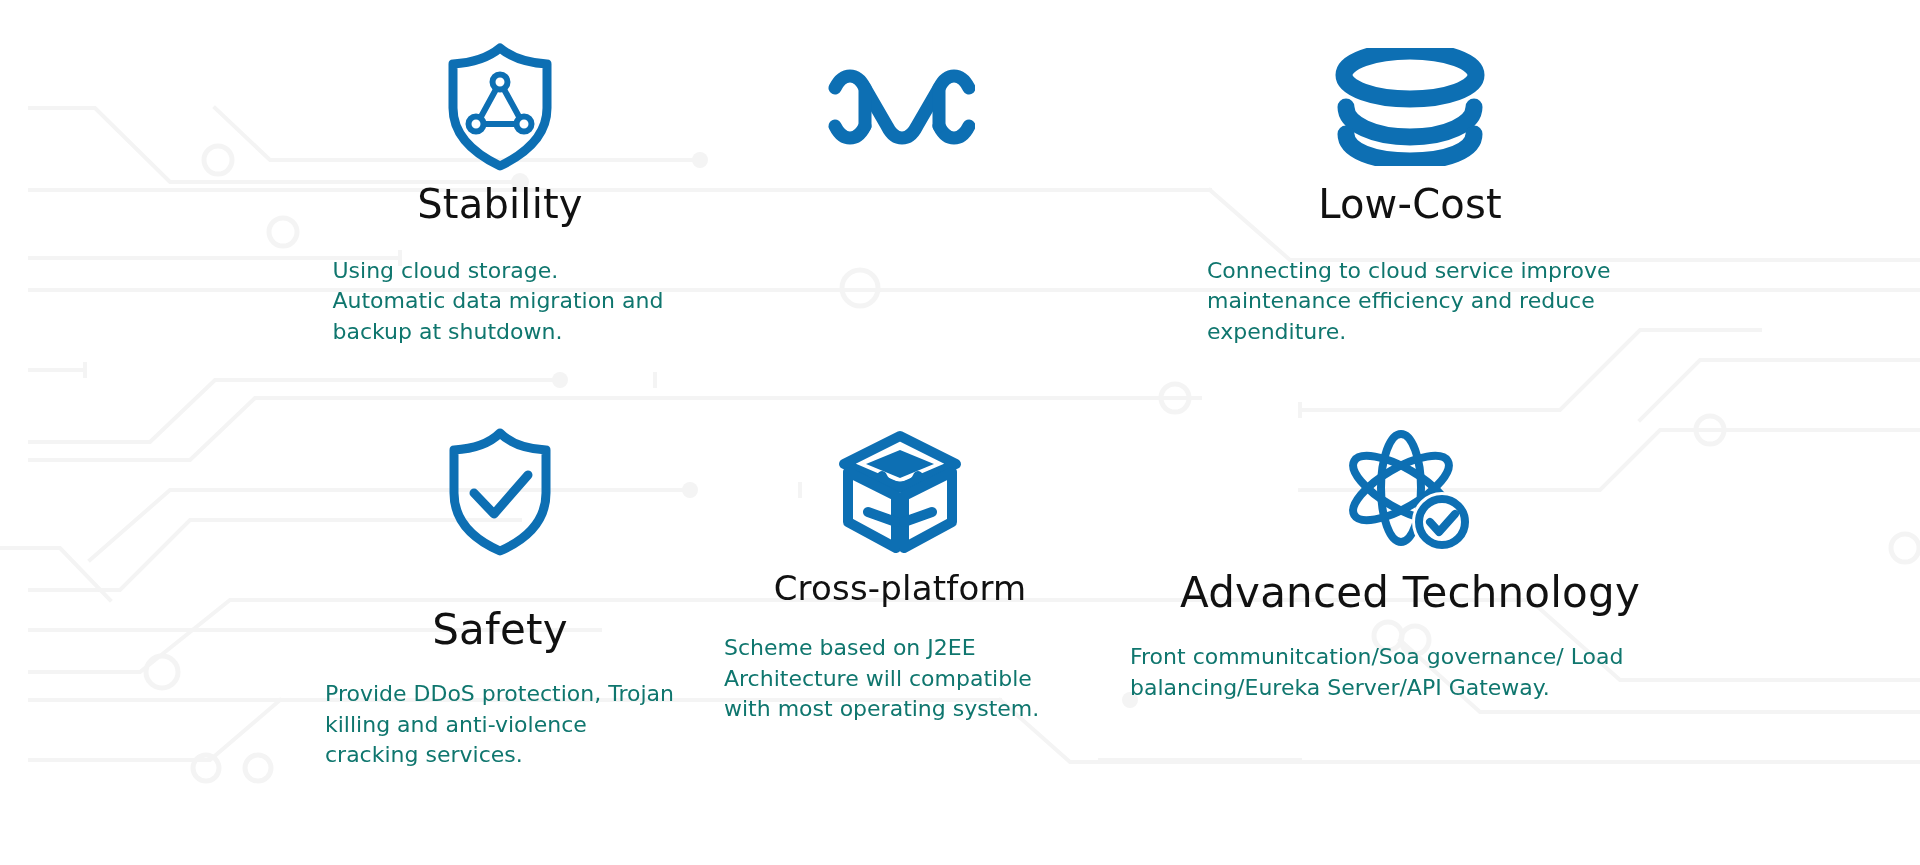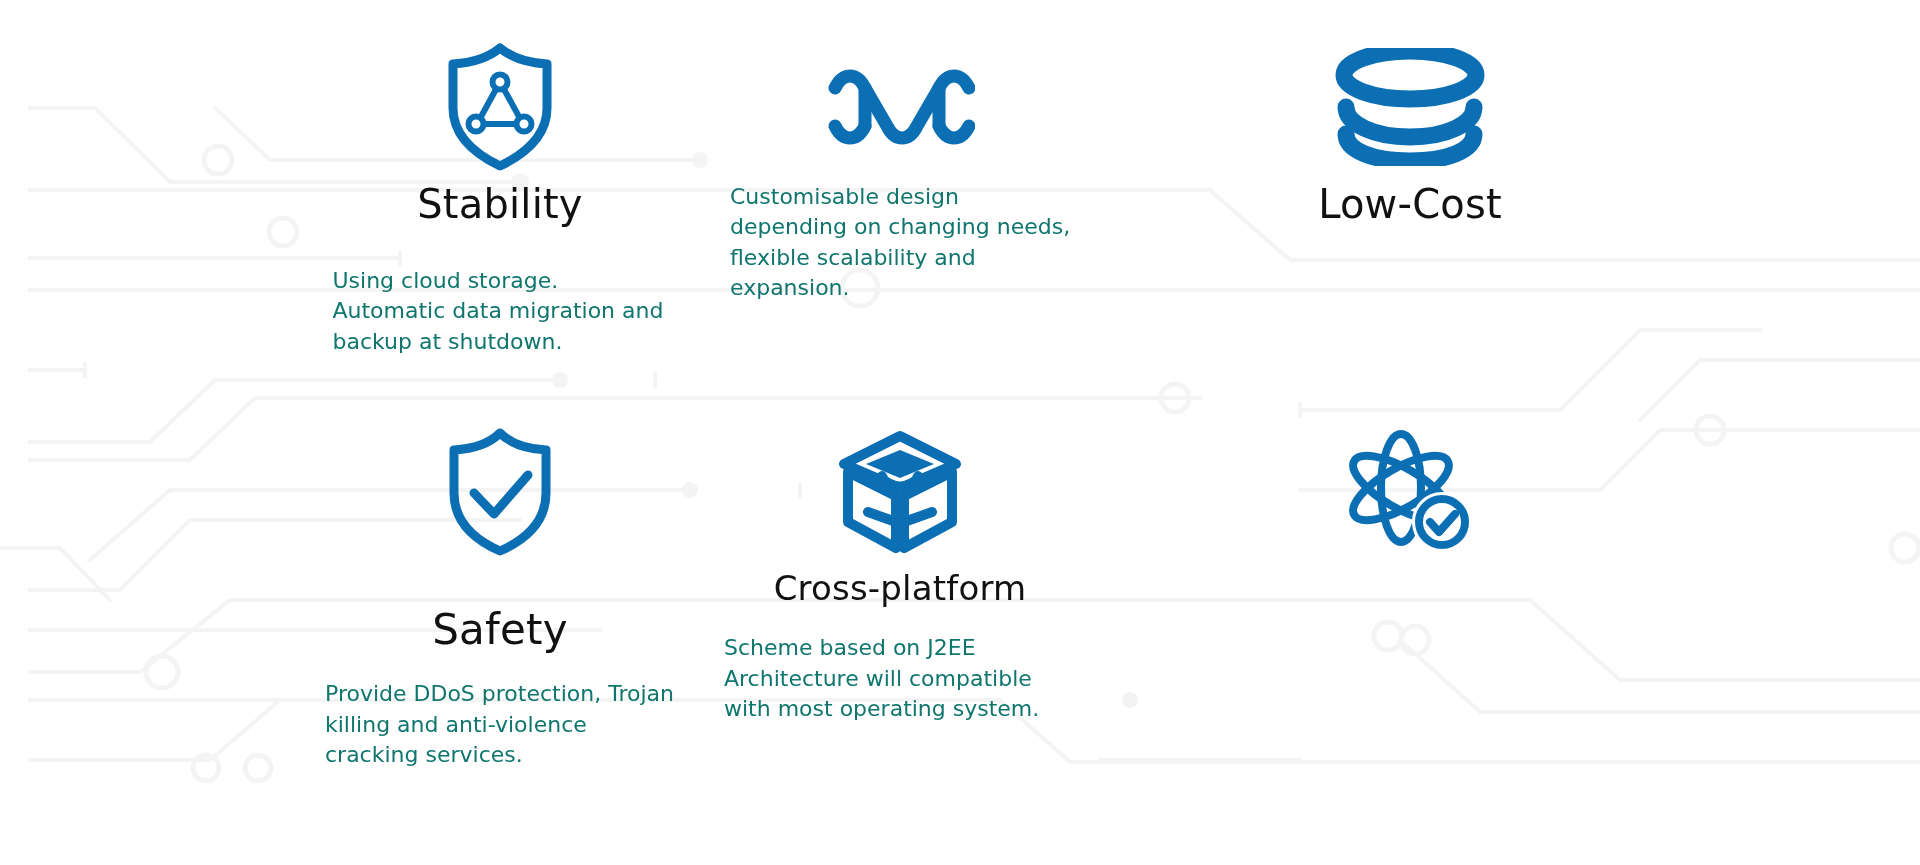--- a/index.html
+++ b/index.html
@@ -59,21 +59,21 @@
   .feature-icon svg { display: block; }
 
   .feature-title {
     font-size: 40px;
     font-weight: 400;
     color: #111111;
     letter-spacing: 0.2px;
     line-height: 1.1;
     text-align: center;
     white-space: nowrap;
-    margin-bottom: 40px;
+    margin-bottom: 30px;
   }
 
   .feature-desc {
     font-size: 22px;
     line-height: 1.38;
     color: #0f766e;
     font-weight: 400;
     width: 340px;
     text-align: left;
   }
@@ -184,32 +184,32 @@
       <svg width="150" height="90" viewBox="0 0 150 90" xmlns="http://www.w3.org/2000/svg">
         <g fill="none" stroke="#0D6FB3" stroke-width="13" stroke-linecap="round" stroke-linejoin="round">
           <path d="M10 26 C18 10 32 10 40 26 L62 64 C70 80 84 80 92 64 L114 26 C122 10 136 10 144 26"></path>
           <path d="M40 64 C32 80 18 80 10 64"></path>
           <path d="M144 64 C136 80 122 80 114 64"></path>
           <path d="M40 26 L40 64"></path>
           <path d="M114 26 L114 64"></path>
         </g>
       </svg>
     </div>
-    <div class="feature-desc">Customisable design depending on changing needs, flexible scalability and expansion.</div>
   </div>
 
   <div class="feature-card card-lowcost">
     <div class="feature-icon">
       <svg width="150" height="118" viewBox="0 0 150 118" xmlns="http://www.w3.org/2000/svg">
         <ellipse cx="75" cy="27" rx="66" ry="24" fill="none" stroke="#0D6FB3" stroke-width="17"></ellipse>
         <path d="M11 59 C11 76 39 89 75 89 C111 89 139 76 139 59" fill="none" stroke="#0D6FB3" stroke-width="17" stroke-linecap="round"></path>
         <path d="M11 86 C11 103 39 113 75 113 C111 113 139 103 139 86" fill="none" stroke="#0D6FB3" stroke-width="17" stroke-linecap="round"></path>
       </svg>
     </div>
     <div class="feature-title">Low-Cost</div>
+    <div class="feature-desc">Connecting to cloud service improve maintenance efficiency and reduce expenditure.</div>
   </div>
 
   <div class="feature-card card-safety row2">
     <div class="feature-icon">
       <svg width="112" height="130" viewBox="0 0 112 130" xmlns="http://www.w3.org/2000/svg">
         <path d="M56 6 C45 17 27 22 10 23 L10 66 C10 95 31 113 56 124 C81 113 102 95 102 66 L102 23 C85 22 67 17 56 6 Z" fill="none" stroke="#0D6FB3" stroke-width="9" stroke-linejoin="round"></path>
         <path d="M30 66 L50 87 L84 48" fill="none" stroke="#0D6FB3" stroke-width="9" stroke-linecap="round" stroke-linejoin="round"></path>
       </svg>
     </div>
     <div class="feature-title">Safety</div>
@@ -247,15 +247,17 @@
         <g fill="none" stroke="#0D6FB3" stroke-width="8" stroke-linecap="round">
           <ellipse cx="62" cy="62" rx="20" ry="54"></ellipse>
           <ellipse cx="62" cy="62" rx="20" ry="54" transform="rotate(60 62 62)"></ellipse>
           <ellipse cx="62" cy="62" rx="20" ry="54" transform="rotate(120 62 62)"></ellipse>
         </g>
         <circle cx="103" cy="96" r="25" fill="#ffffff" stroke="#ffffff" stroke-width="10"></circle>
         <circle cx="103" cy="96" r="23" fill="none" stroke="#0D6FB3" stroke-width="8"></circle>
         <path d="M91 96 L100 106 L116 88" fill="none" stroke="#0D6FB3" stroke-width="8" stroke-linecap="round" stroke-linejoin="round"></path>
       </svg>
     </div>
+    <div class="feature-title">Advanced Technology</div>
+    <div class="feature-desc">Front communitcation/Soa governance/ Load balancing/Eureka Server/API Gateway.</div>
   </div>
 
 </div>
 
 </body></html>

